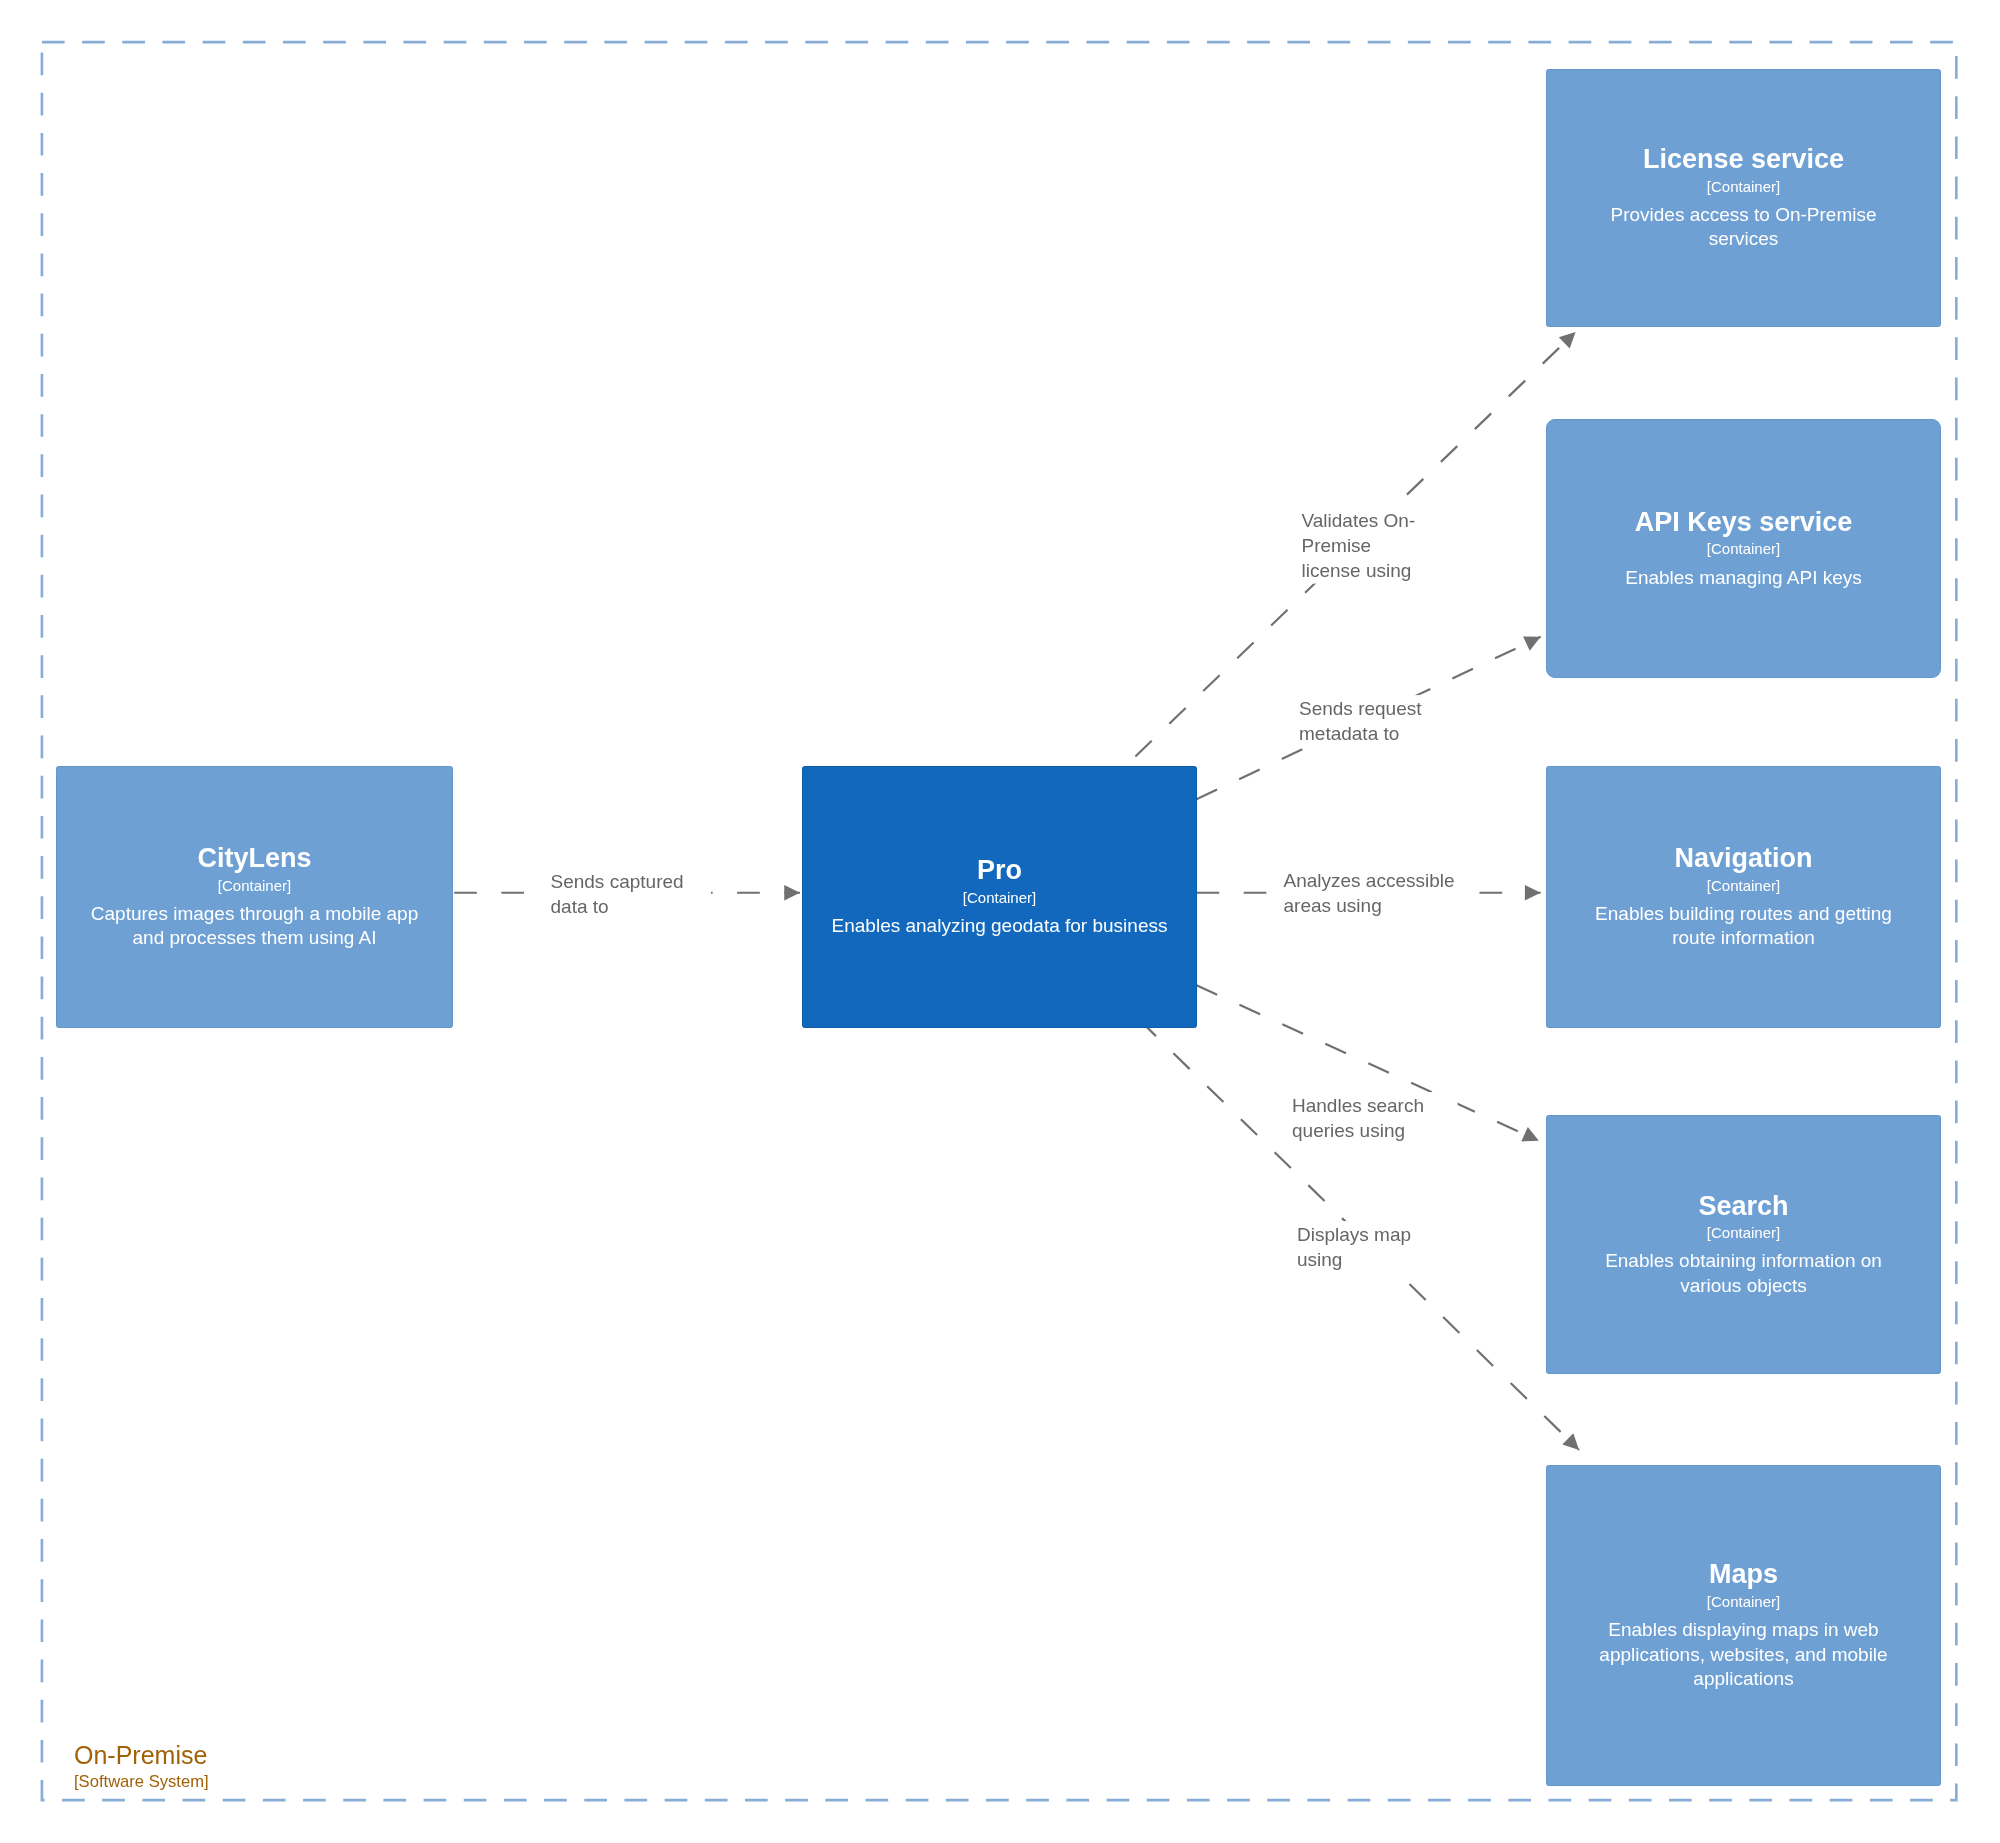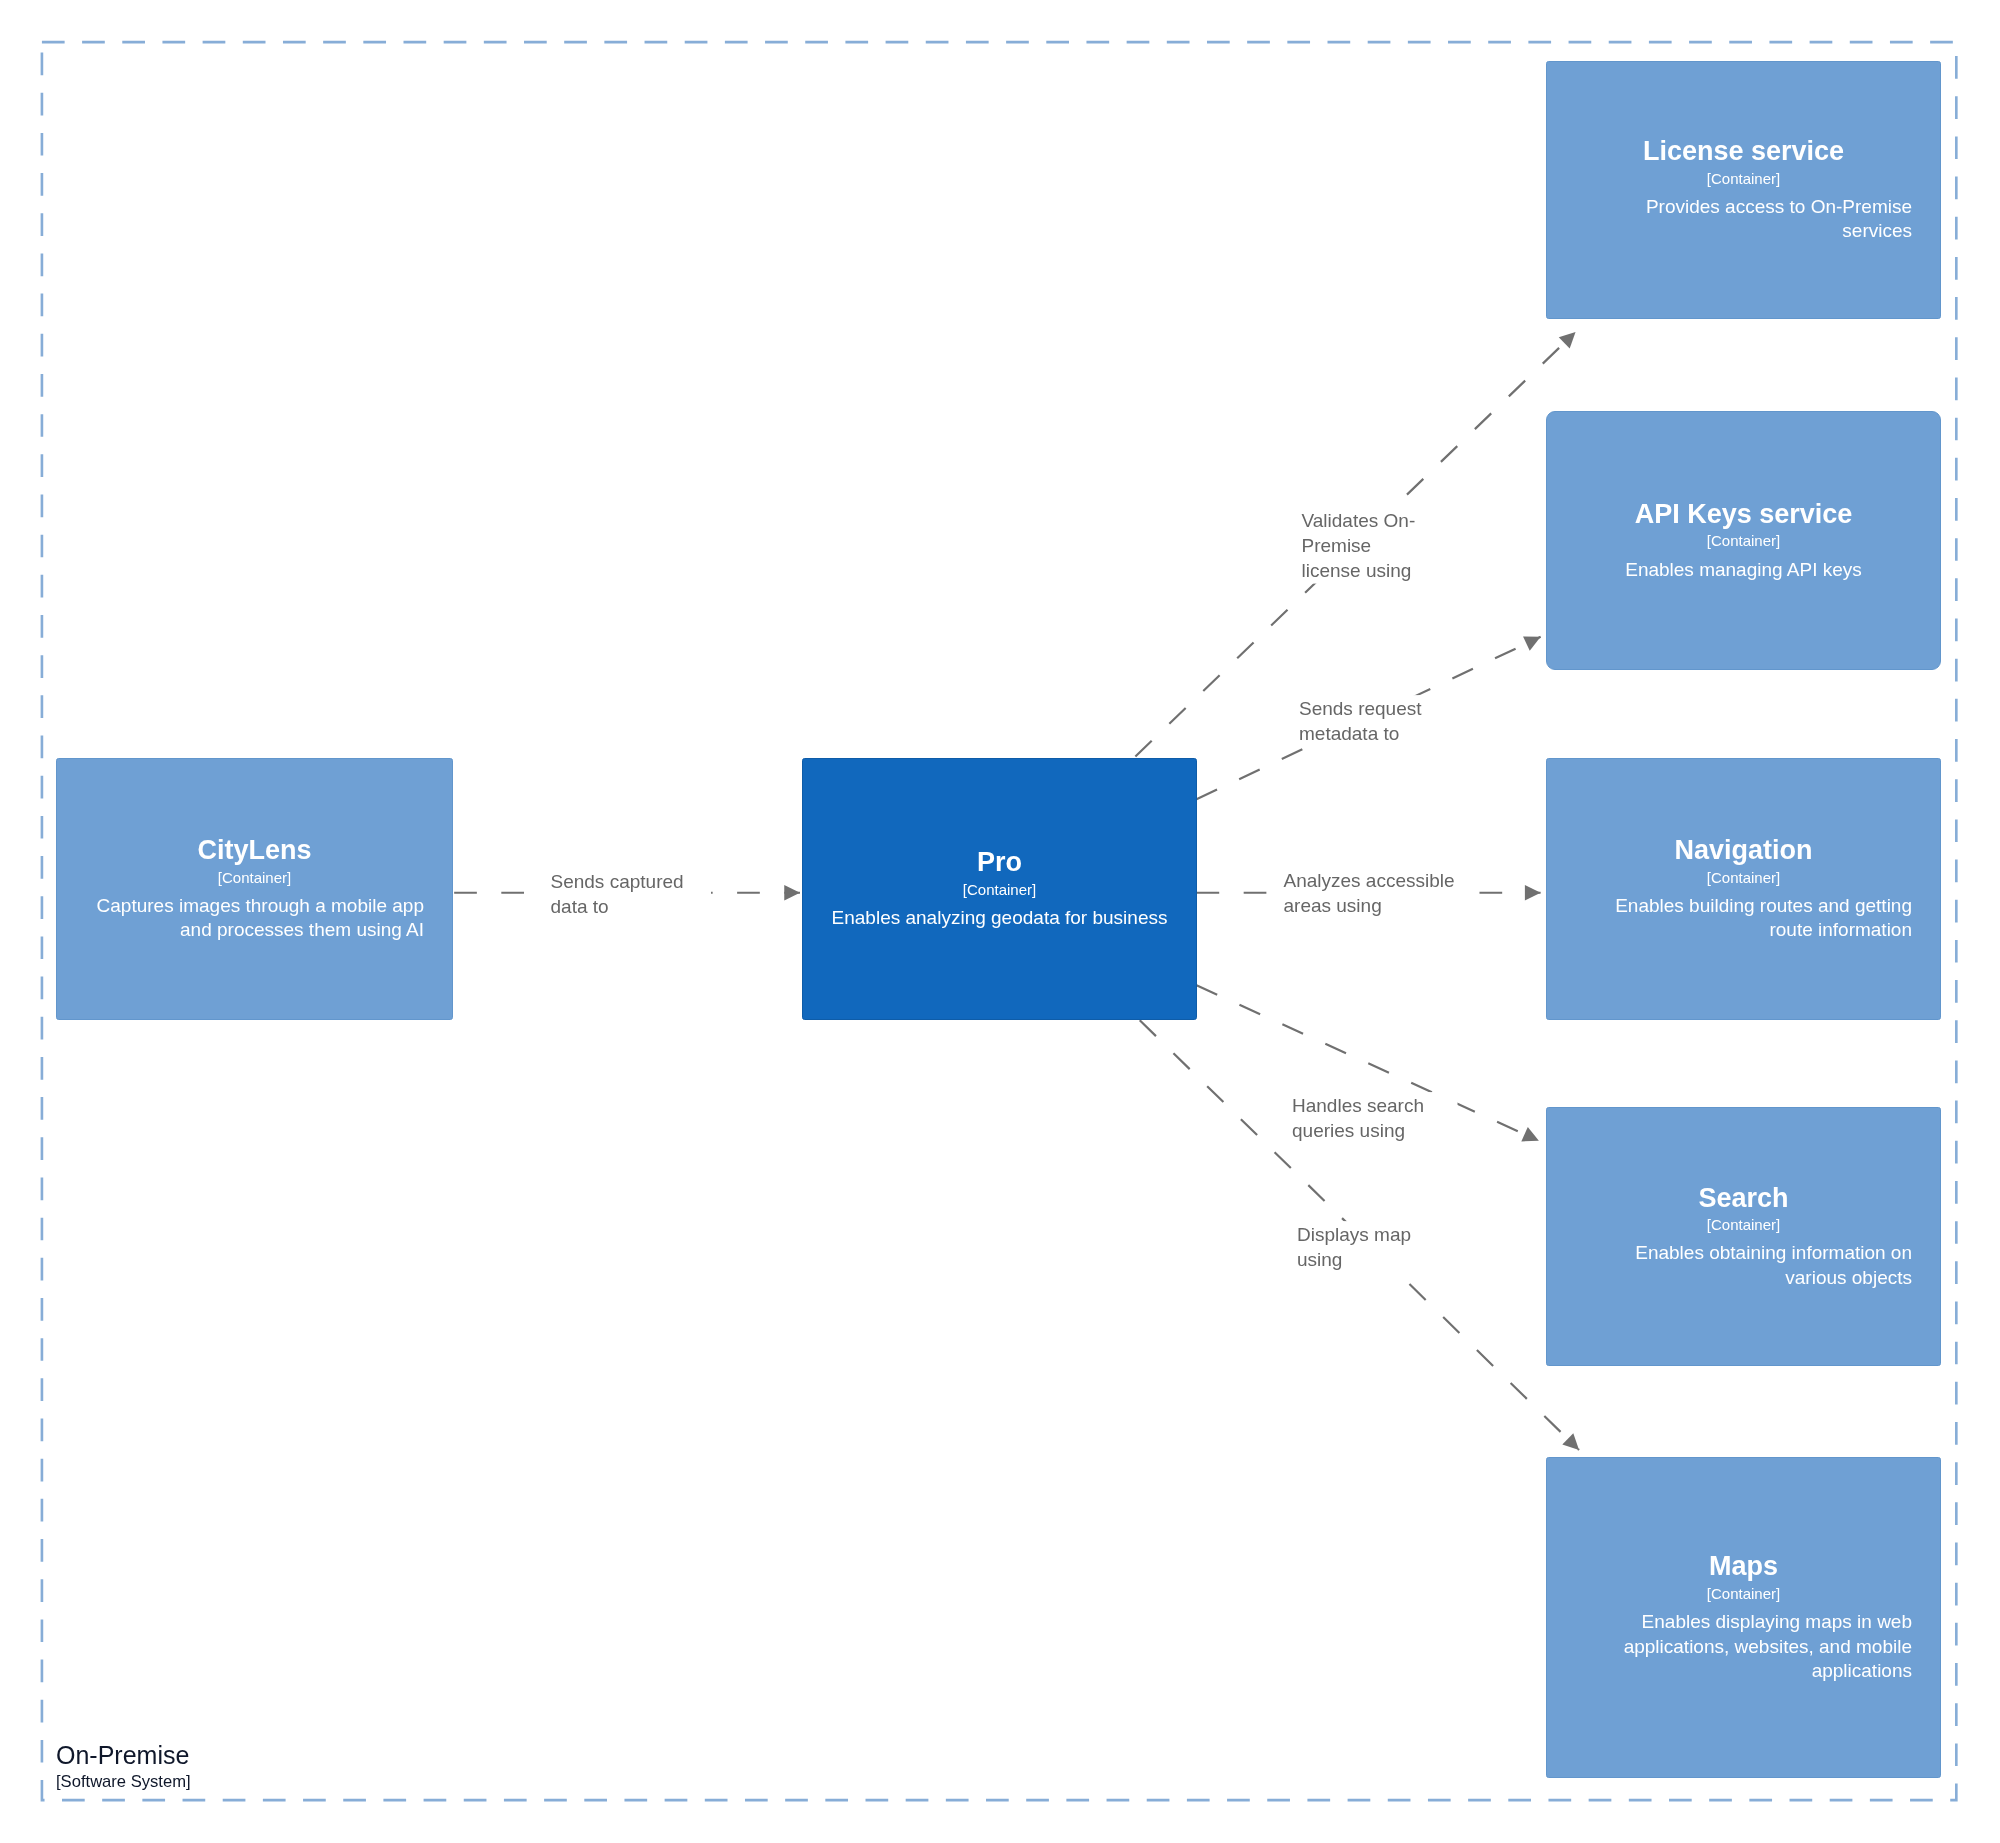--- a/index.html
+++ b/index.html
@@ -8,23 +8,24 @@
     width:2000px;height:1844px;
     background:#ffffff;
     font-family:"Liberation Sans", sans-serif;
     overflow:hidden;
   }
   #edge-layer{position:absolute;left:0;top:0;width:2000px;height:1844px;}
 
   .node{
     position:absolute;
     display:flex;flex-direction:column;align-items:center;justify-content:center;
-    text-align:right;color:#ffffff;
+    text-align:center;color:#ffffff;
     box-sizing:border-box;border-radius:2.6px;
     padding:16px 28px;
+    margin-top:8px;
   }
   .node.secondary{background:#6FA0D4;border:0.9px solid #6296CC;}
   .node.primary{background:#1168BD;border:0.9px solid #0E5CA8;}
   .node .title{font-size:27px;font-weight:bold;line-height:31px;margin-bottom:2.6px;}
   .node .type{font-size:15px;line-height:17.5px;margin-bottom:7.9px;}
   .node .desc{font-size:19px;line-height:24.5px;}
 
   #node-citylens{left:56px;top:758px;width:397px;height:262px;}
   #node-pro{left:802px;top:758px;width:395px;height:262px;}
   #node-license{left:1546px;top:61px;width:395px;height:258px;}
@@ -40,22 +41,22 @@
     padding:0.9px 3.5px;
   }
   #edge-label-0{left:629px;top:894px;width:157px;}
   #edge-label-1{left:1367px;top:545px;width:131px;}
   #edge-label-2{left:1373px;top:721px;width:148px;}
   #edge-label-3{left:1371px;top:893px;width:175px;}
   #edge-label-4{left:1373px;top:1118px;width:162px;}
   #edge-label-5{left:1367px;top:1247px;width:140px;}
 
   #boundary-label{
-    position:absolute;left:56px;top:1740px;
-    color:#0f172a;
+    position:absolute;left:74px;top:1740px;
+    color:#a16207;
   }
   #boundary-label .b-title{font-size:25px;line-height:31px;}
   #boundary-label .b-type{font-size:16.6px;line-height:21px;}
 </style>
 </head>
 <body>
 
 <div id="canvas">
 
   <svg id="edge-layer" width="2000" height="1844" viewBox="0 0 2290 2111" xmlns="http://www.w3.org/2000/svg">

